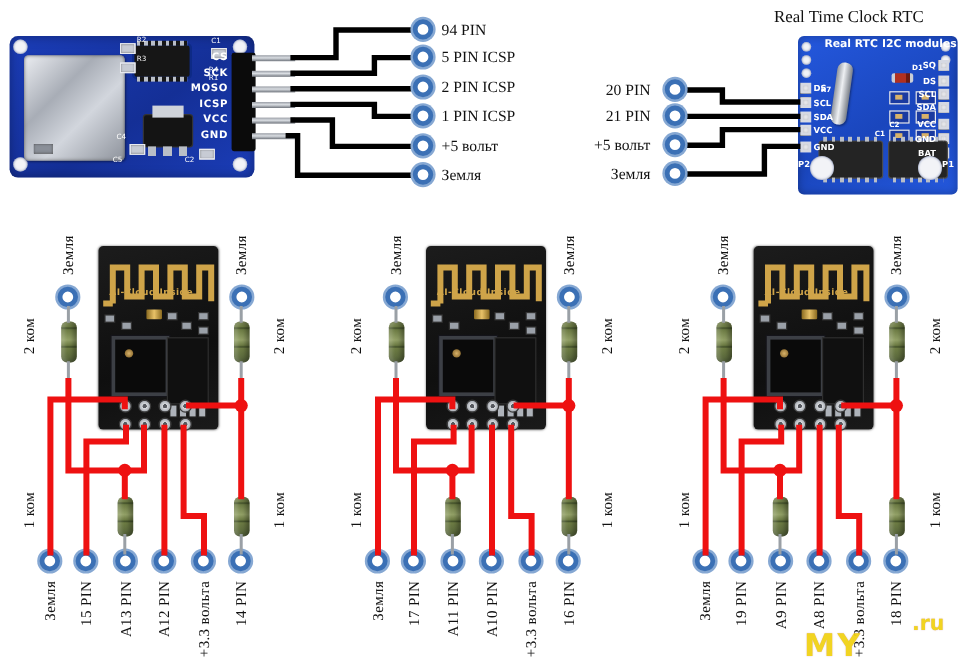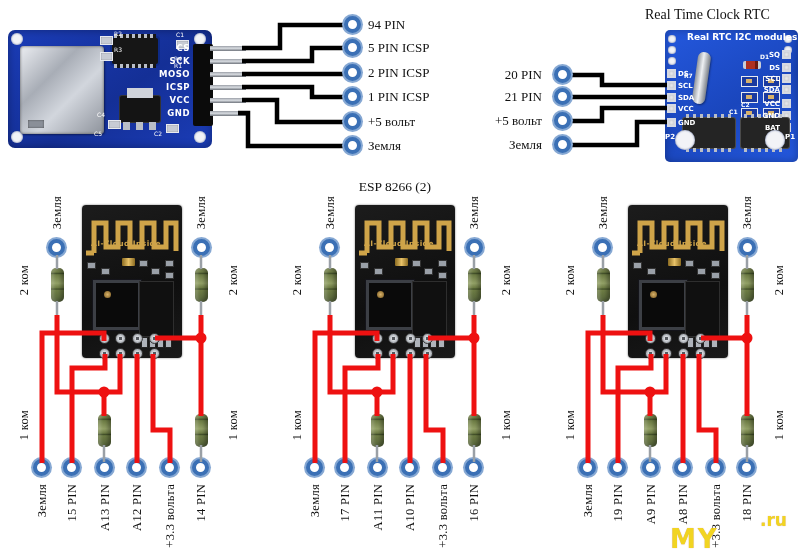--- a/index.html
+++ b/index.html
@@ -273,21 +273,20 @@
     <span class="ring" style="left:192px;top:284px;"></span>
     <div class="vlabel" style="left:35px;top:309px;">Земля</div>
     <div class="vlabel" style="left:65px;top:309px;">15 PIN</div>
     <div class="vlabel" style="left:98px;top:309px;">A13 PIN</div>
     <div class="vlabel" style="left:130px;top:309px;">A12 PIN</div>
     <div class="vlabel" style="left:163px;top:309px;">+3.3 вольта</div>
     <div class="vlabel" style="left:194px;top:309px;">14 PIN</div>
   </div>
 
   <div class="esp-sec" style="left:273px;">
-    <div class="esp-title">ESP 8266 (2)</div>
     <div class="vlabel" style="left:50px;top:21px;">Земля</div>
     <div class="vlabel" style="left:194px;top:21px;">Земля</div>
     <span class="ring" style="left:48px;top:64px;"></span>
     <span class="ring" style="left:193px;top:64px;"></span>
     <div class="vlabel" style="left:17px;top:90px;">2 ком</div>
     <div class="vlabel" style="left:226px;top:90px;">2 ком</div>
     <div class="res" style="left:51px;top:93px;"></div>
     <div class="res" style="left:195px;top:93px;"></div>
     <div class="esp-board">
       <svg class="ant" width="100" height="50" viewBox="0 0 100 50">

